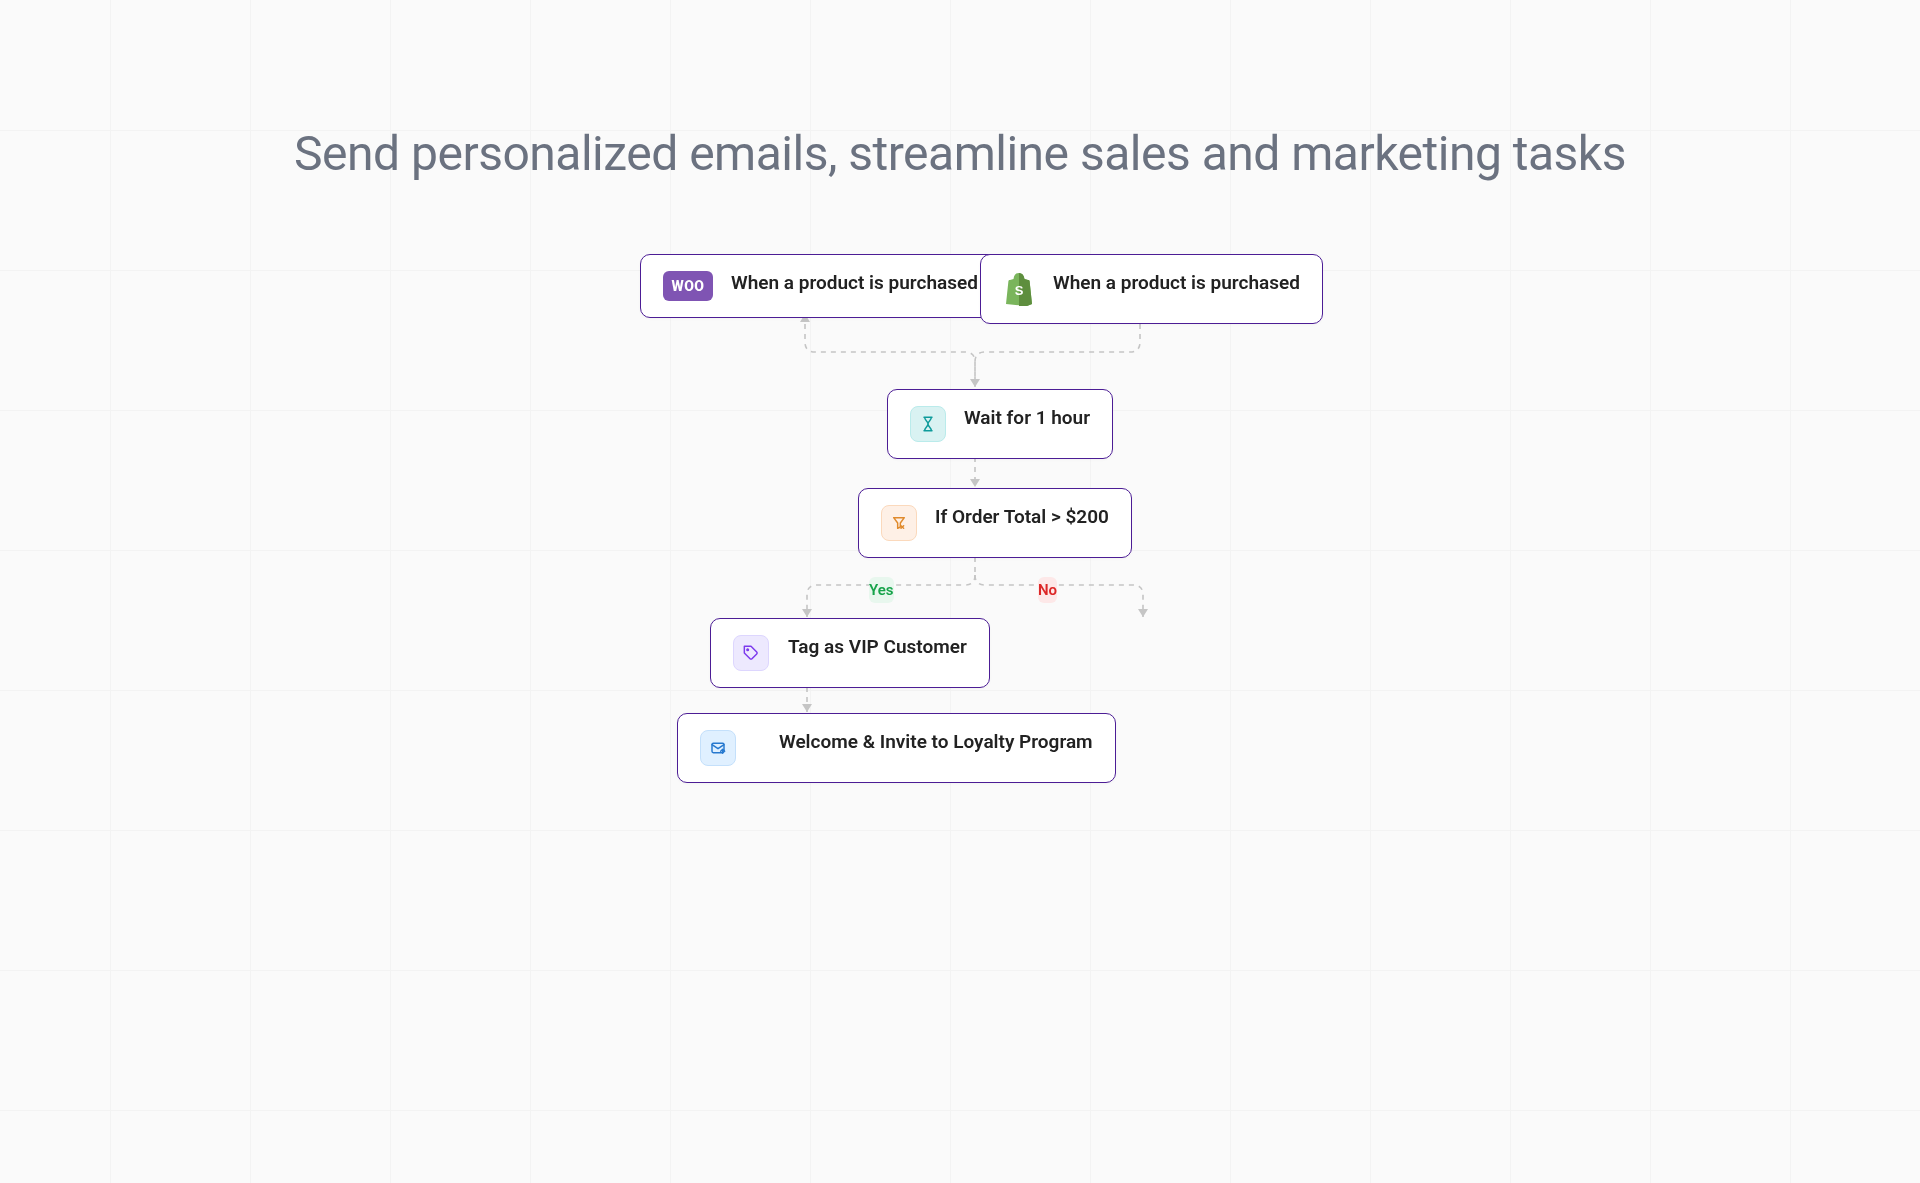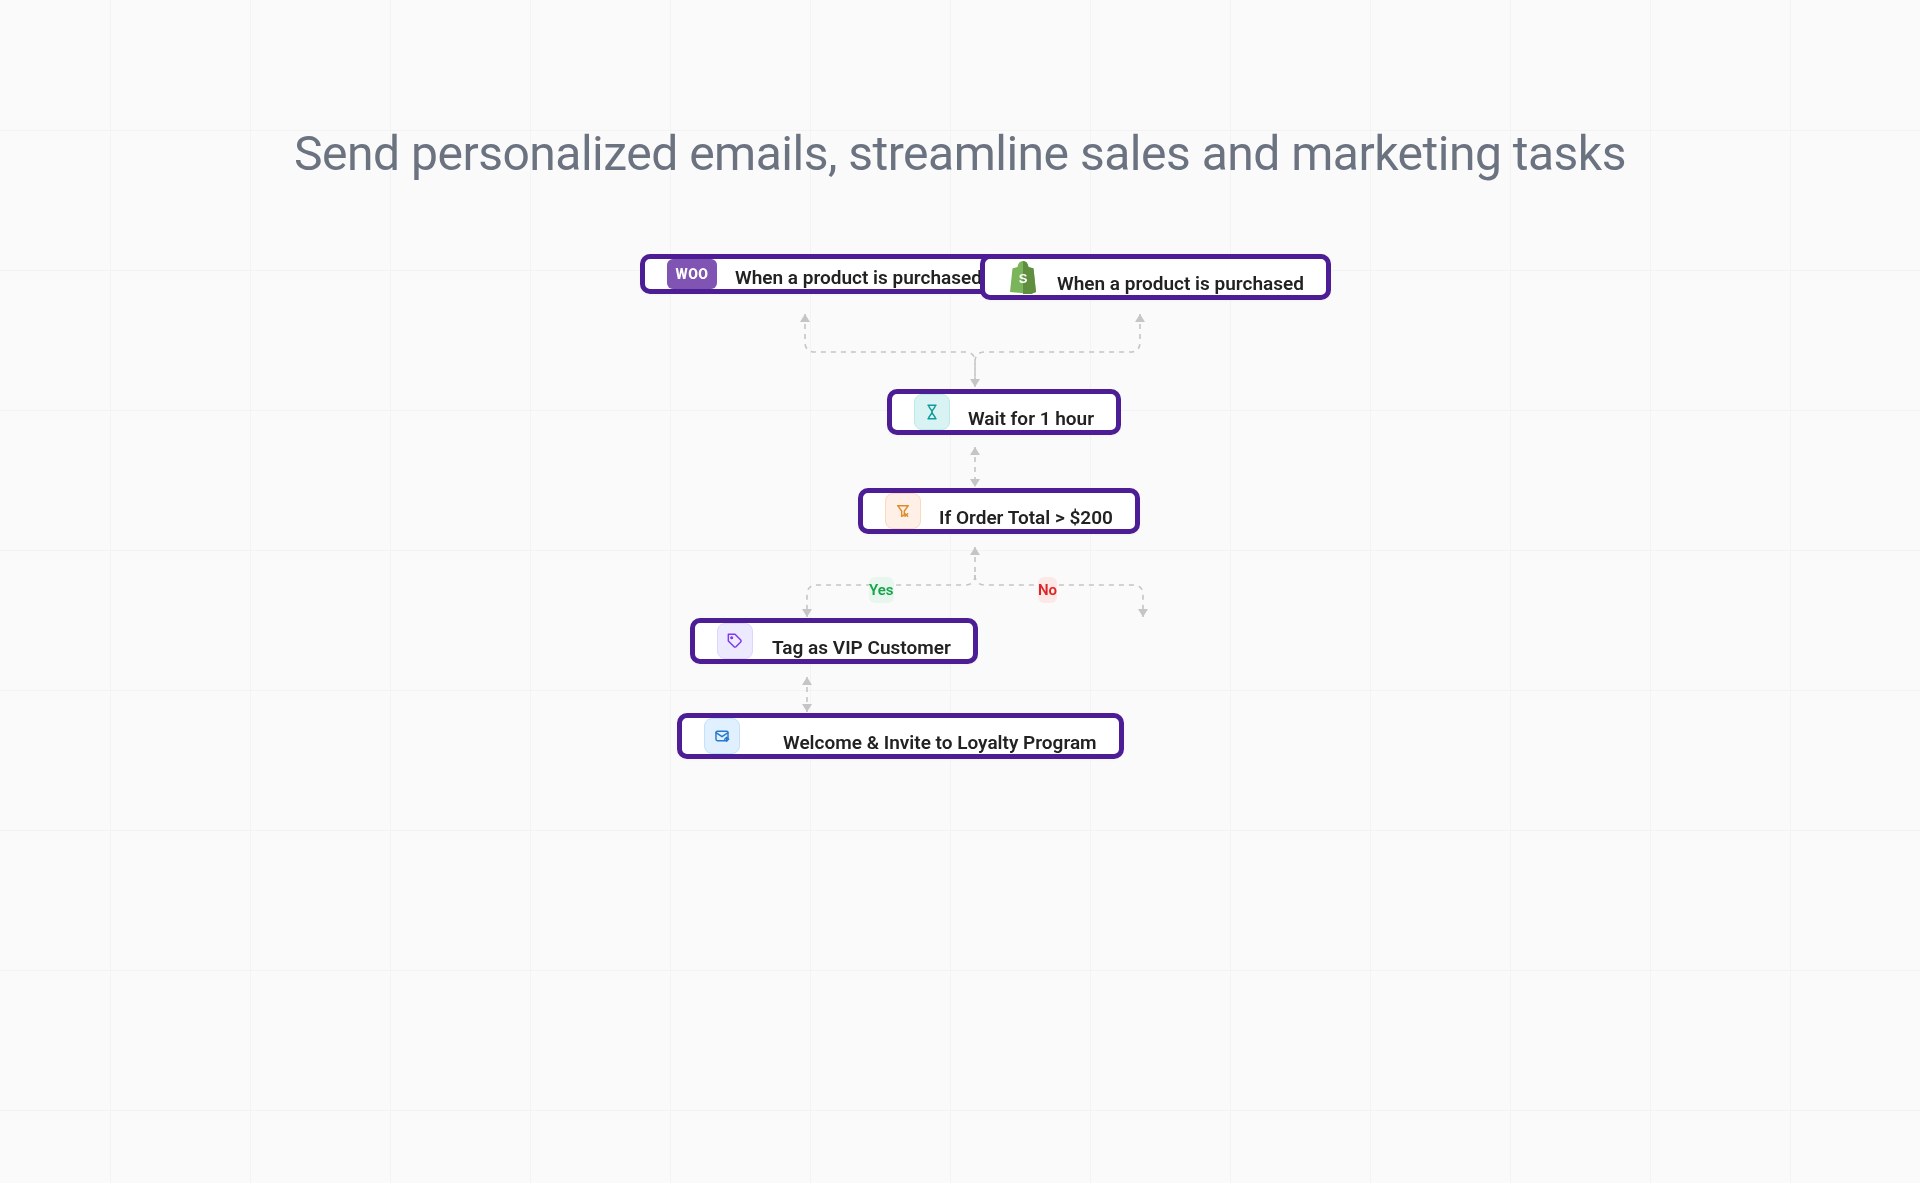--- a/index.html
+++ b/index.html
@@ -44,26 +44,26 @@
 }
 .diagram {
   position: relative;
   width: 1400px;
   height: 700px;
   margin: 60px auto 0;
 }
 .node {
   position: absolute;
   background: #fff;
-  border: 5px solid #4c1d95;
+  border: 1px solid #4c1d95;
   border-radius: 10px;
   box-shadow: 0 1px 3px rgba(0,0,0,0.03);
   display: flex;
-  align-items: flex-end;
-  padding: 0 22px;
+  align-items: flex-start;
+  padding: 16px 22px;
   gap: 18px;
 }
 .node-label {
   font-size: 19px;
   font-weight: 600;
   color: #222;
   white-space: nowrap;
 }
 .icon-box {
   width: 36px;
@@ -186,21 +186,21 @@
           <path d="M19 16l-4 4M15 16l4 4"></path>
         </svg>
       </div>
       <div class="node-label">If Order Total &gt; $200</div>
     </div>
 
     <div class="badge yes" style="left:609px; top:335px;">Yes</div>
 
     <div class="badge no" style="left:778px; top:335px;">No</div>
 
-    <div class="node" style="left:430px; top:376px;gap:19px;">
+    <div class="node" style="left:450px; top:376px;gap:19px;">
       <div class="icon-box violet">
         <svg width="16" height="16" viewBox="0 0 24 24" fill="none" stroke="#7c3aed" stroke-width="2.2" stroke-linecap="round" stroke-linejoin="round">
           <path d="M20.59 13.41l-7.17 7.17a2 2 0 0 1-2.83 0L2 12V2h10l8.59 8.59a2 2 0 0 1 0 2.82z"></path>
           <circle cx="7" cy="7" r="1.2" fill="#7c3aed"></circle>
         </svg>
       </div>
       <div class="node-label">Tag as VIP Customer</div>
     </div>
 
 

